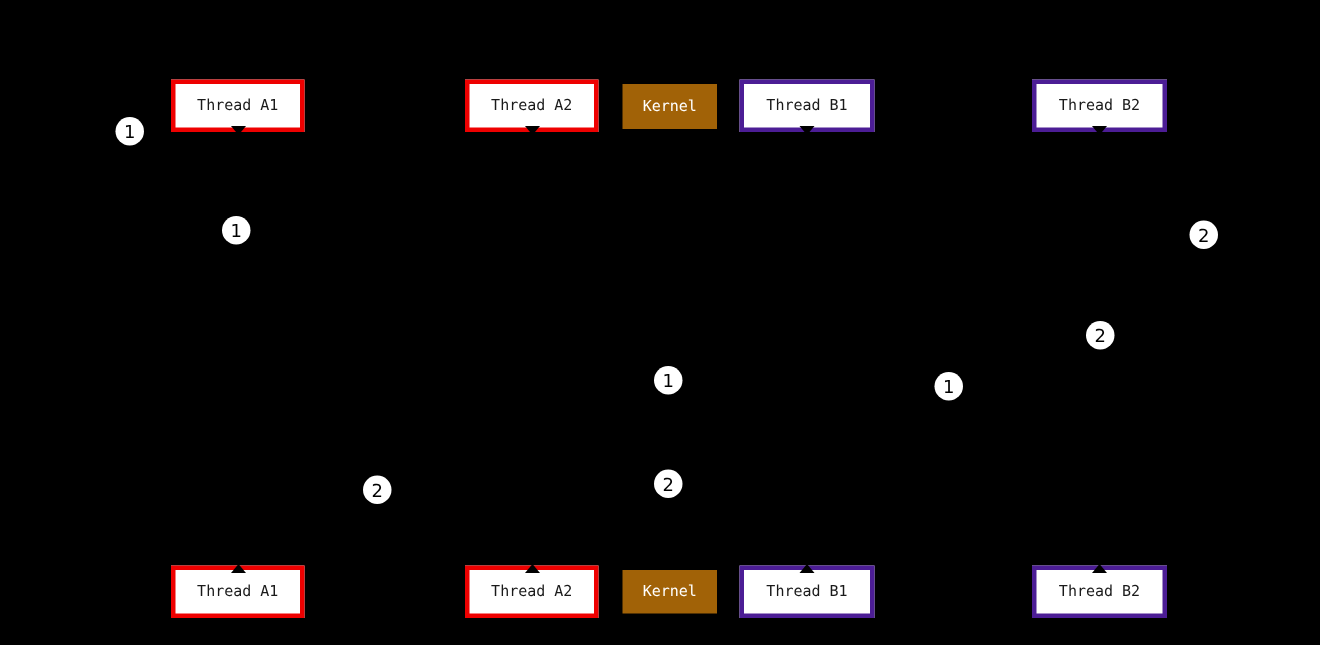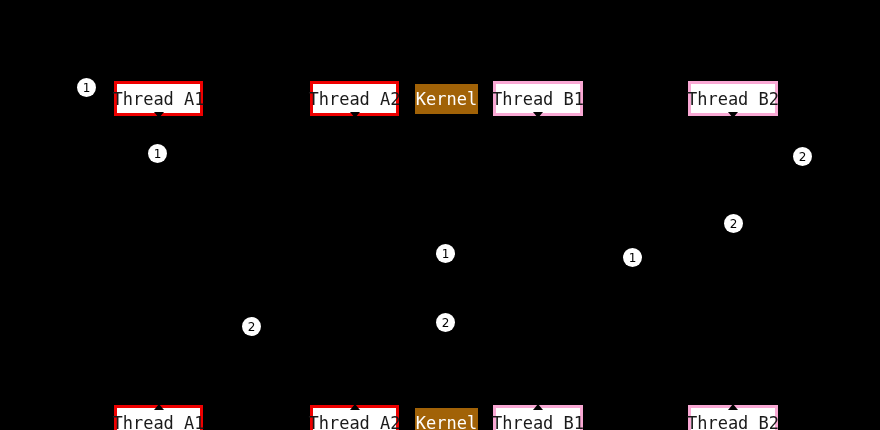--- a/index.html
+++ b/index.html
@@ -2,24 +2,24 @@
 <html><head>
 <meta charset="utf-8">
 <style>
   html,body{margin:0;padding:0;background:#000;}
   .canvas{
     position:relative;width:880px;height:430px;background:#000000;
     font-family:"DejaVu Sans Mono","Liberation Mono",monospace;overflow:hidden;
   }
   .box{
     position:absolute;display:flex;align-items:center;justify-content:center;
-    background:#ffffff;color:#1a1a1a;font-size:17px;box-sizing:border-box;white-space:nowrap;margin-top:28px;
+    background:#ffffff;color:#1a1a1a;font-size:10px;box-sizing:border-box;white-space:nowrap;
   }
   .box.red{border:3px solid #ee0000;}
-  .box.blue{border:3px solid #f9a8d4;text-align:center;}
+  .box.blue{border:3px solid #4c1d95;text-align:center;}
   .box.kernel{background:#a16207;color:#ffffff;border:none;}
   .notch{
     position:absolute;left:50%;transform:translateX(-50%);
     width:0;height:0;border-left:5px solid transparent;border-right:5px solid transparent;
   }
   .notch.down{bottom:-5px;border-top:6px solid #000000;}
   .notch.up{top:-4px;border-bottom:6px solid #000000;}
   .marker{
     position:absolute;width:19px;height:19px;border-radius:50%;
     background:#ffffff;color:#000000;display:flex;align-items:center;justify-content:center;

